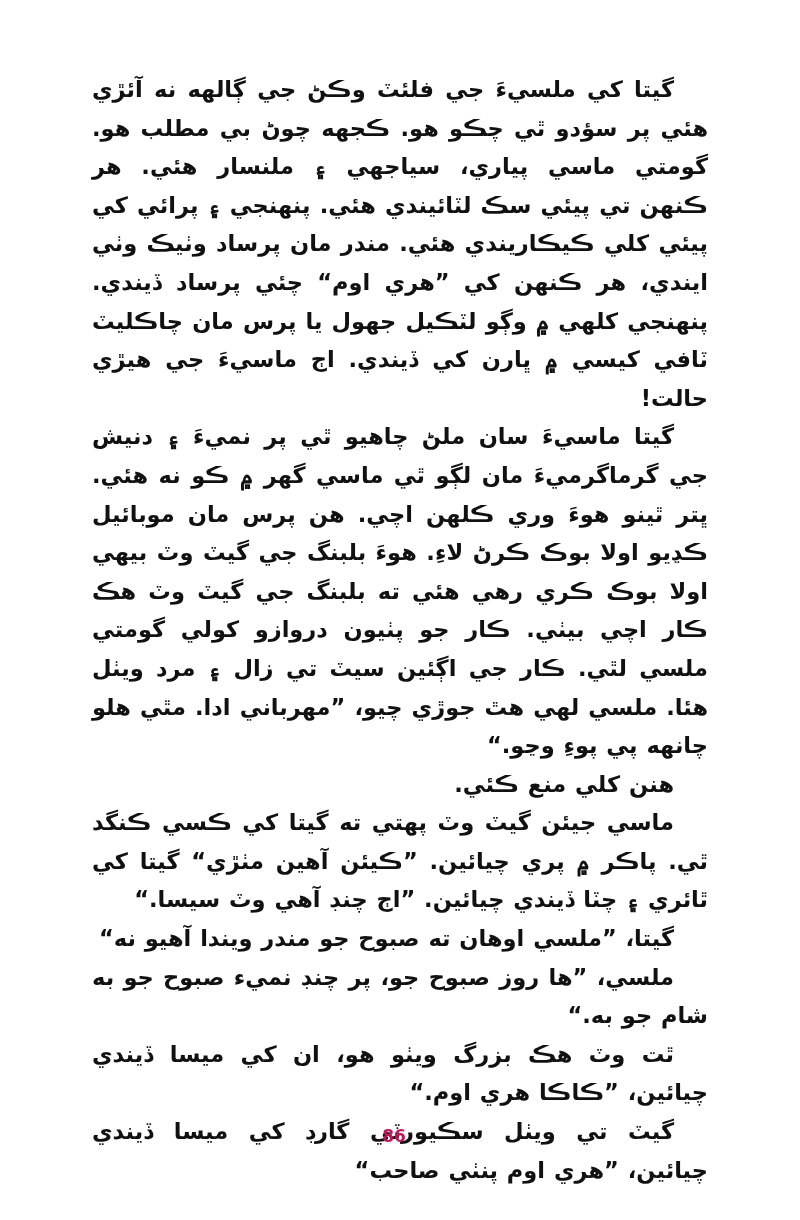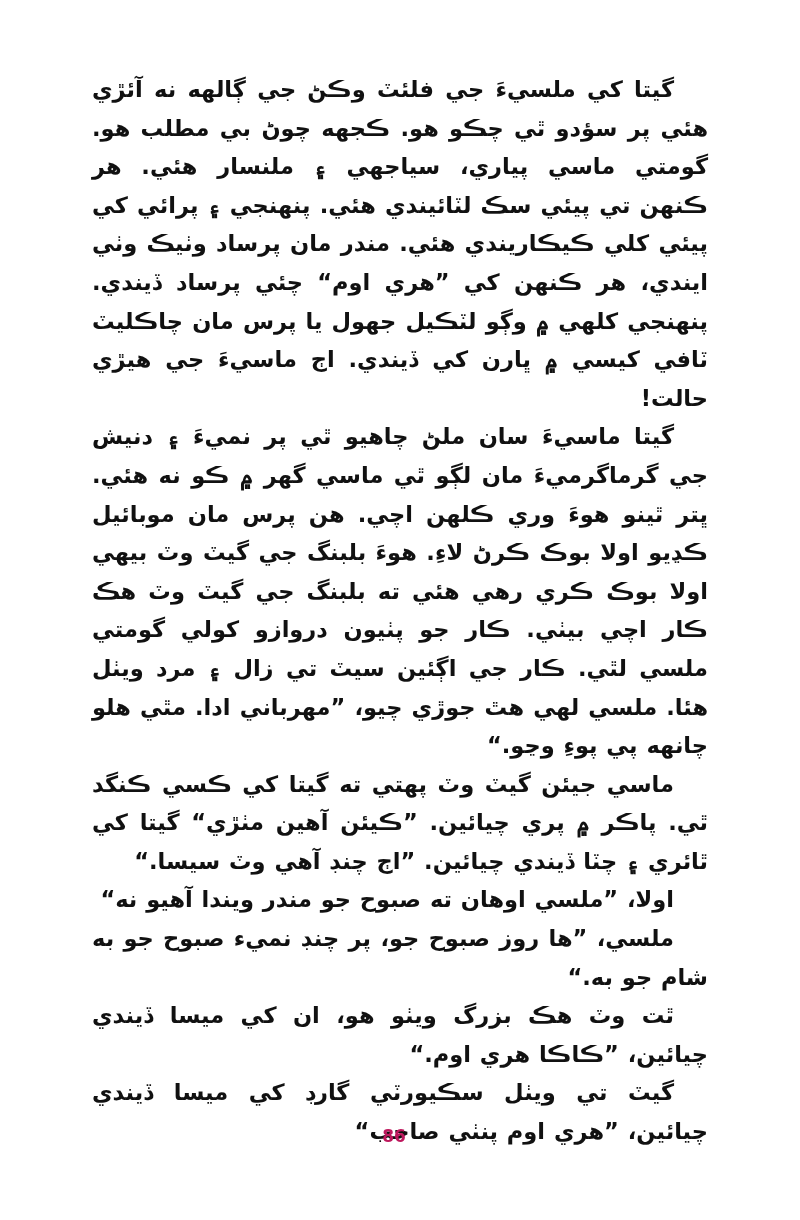--- a/index.html
+++ b/index.html
@@ -60,22 +60,23 @@
   }
 </style>
 </head>
 <body>
 
 <div class="page">
 
   <div class="text-column">
     <p class="para">گيتا کي ملسيءَ جي فلئٽ وڪڻ جي ڳالهه نه آئڙي هئي پر سؤدو ٿي چڪو هو. ڪجهه چوڻ بي مطلب هو. گومتي ماسي پياري، سياجهي ۽ ملنسار هئي. هر ڪنهن تي پيئي سڪ لٽائيندي هئي. پنهنجي ۽ پرائي کي پيئي کلي ڪيڪاريندي هئي. مندر مان پرساد وٺيڪ وٺي ايندي، هر ڪنهن کي ”هري اوم“ چئي پرساد ڏيندي. پنهنجي کلهي ۾ وڳو لٽڪيل جهول يا پرس مان چاڪليٽ ٽافي کيسي ۾ ڀارن کي ڏيندي. اڄ ماسيءَ جي هيڙي حالت!</p>
     <p class="para">گيتا ماسيءَ سان ملڻ چاهيو ٿي پر نميءَ ۽ دنيش جي گرماگرميءَ مان لڳو ٿي ماسي گهر ۾ ڪو نه هئي. ڀتر ٿينو هوءَ وري ڪلهن اچي. هن پرس مان موبائيل ڪڍيو اولا بوڪ ڪرڻ لاءِ. هوءَ بلبنگ جي گيٽ وٽ بيهي اولا بوڪ ڪري رهي هئي ته بلبنگ جي گيٽ وٽ هڪ ڪار اچي بيٺي. ڪار جو پٺيون دروازو کولي گومتي ملسي لٿي. ڪار جي اڳئين سيٽ تي زال ۽ مرد ويٺل هئا. ملسي لهي هٿ جوڙي چيو، ”مهرباني ادا. مٿي هلو چانهه پي پوءِ وڃو.“</p>
+    <p class="para tail-right">هنن کلي منع ڪئي.</p>
     <p class="para">ماسي جيئن گيٽ وٽ پهتي ته گيتا کي ڪسي ڪنگد ٿي. پاڪر ۾ پري چيائين. ”ڪيئن آهين مٺڙي“ گيتا کي ٿائري ۽ چٽا ڏيندي چيائين. ”اڄ چنڊ آهي وٽ سيسا.“</p>
-    <p class="para">اولا، ”ملسي اوهان ته صبوح جو مندر ويندا آهيو نه“</p>
+    <p class="para">گيتا، ”ملسي اوهان ته صبوح جو مندر ويندا آهيو نه“</p>
     <p class="para">ملسي، ”ها روز صبوح جو، پر چنڊ نميء صبوح جو به شام جو به.“</p>
     <p class="para">ٿت وٽ هڪ بزرگ ويٺو هو، ان کي ميسا ڏيندي چيائين، ”ڪاڪا هري اوم.“</p>
     <p class="para">گيٽ تي ويٺل سڪيورٽي گارڊ کي ميسا ڏيندي چيائين، ”هري اوم پنٺي صاحب“</p>
   </div>
 
   <div class="page-number">86</div>
 
 </div>
 
 </body></html>

